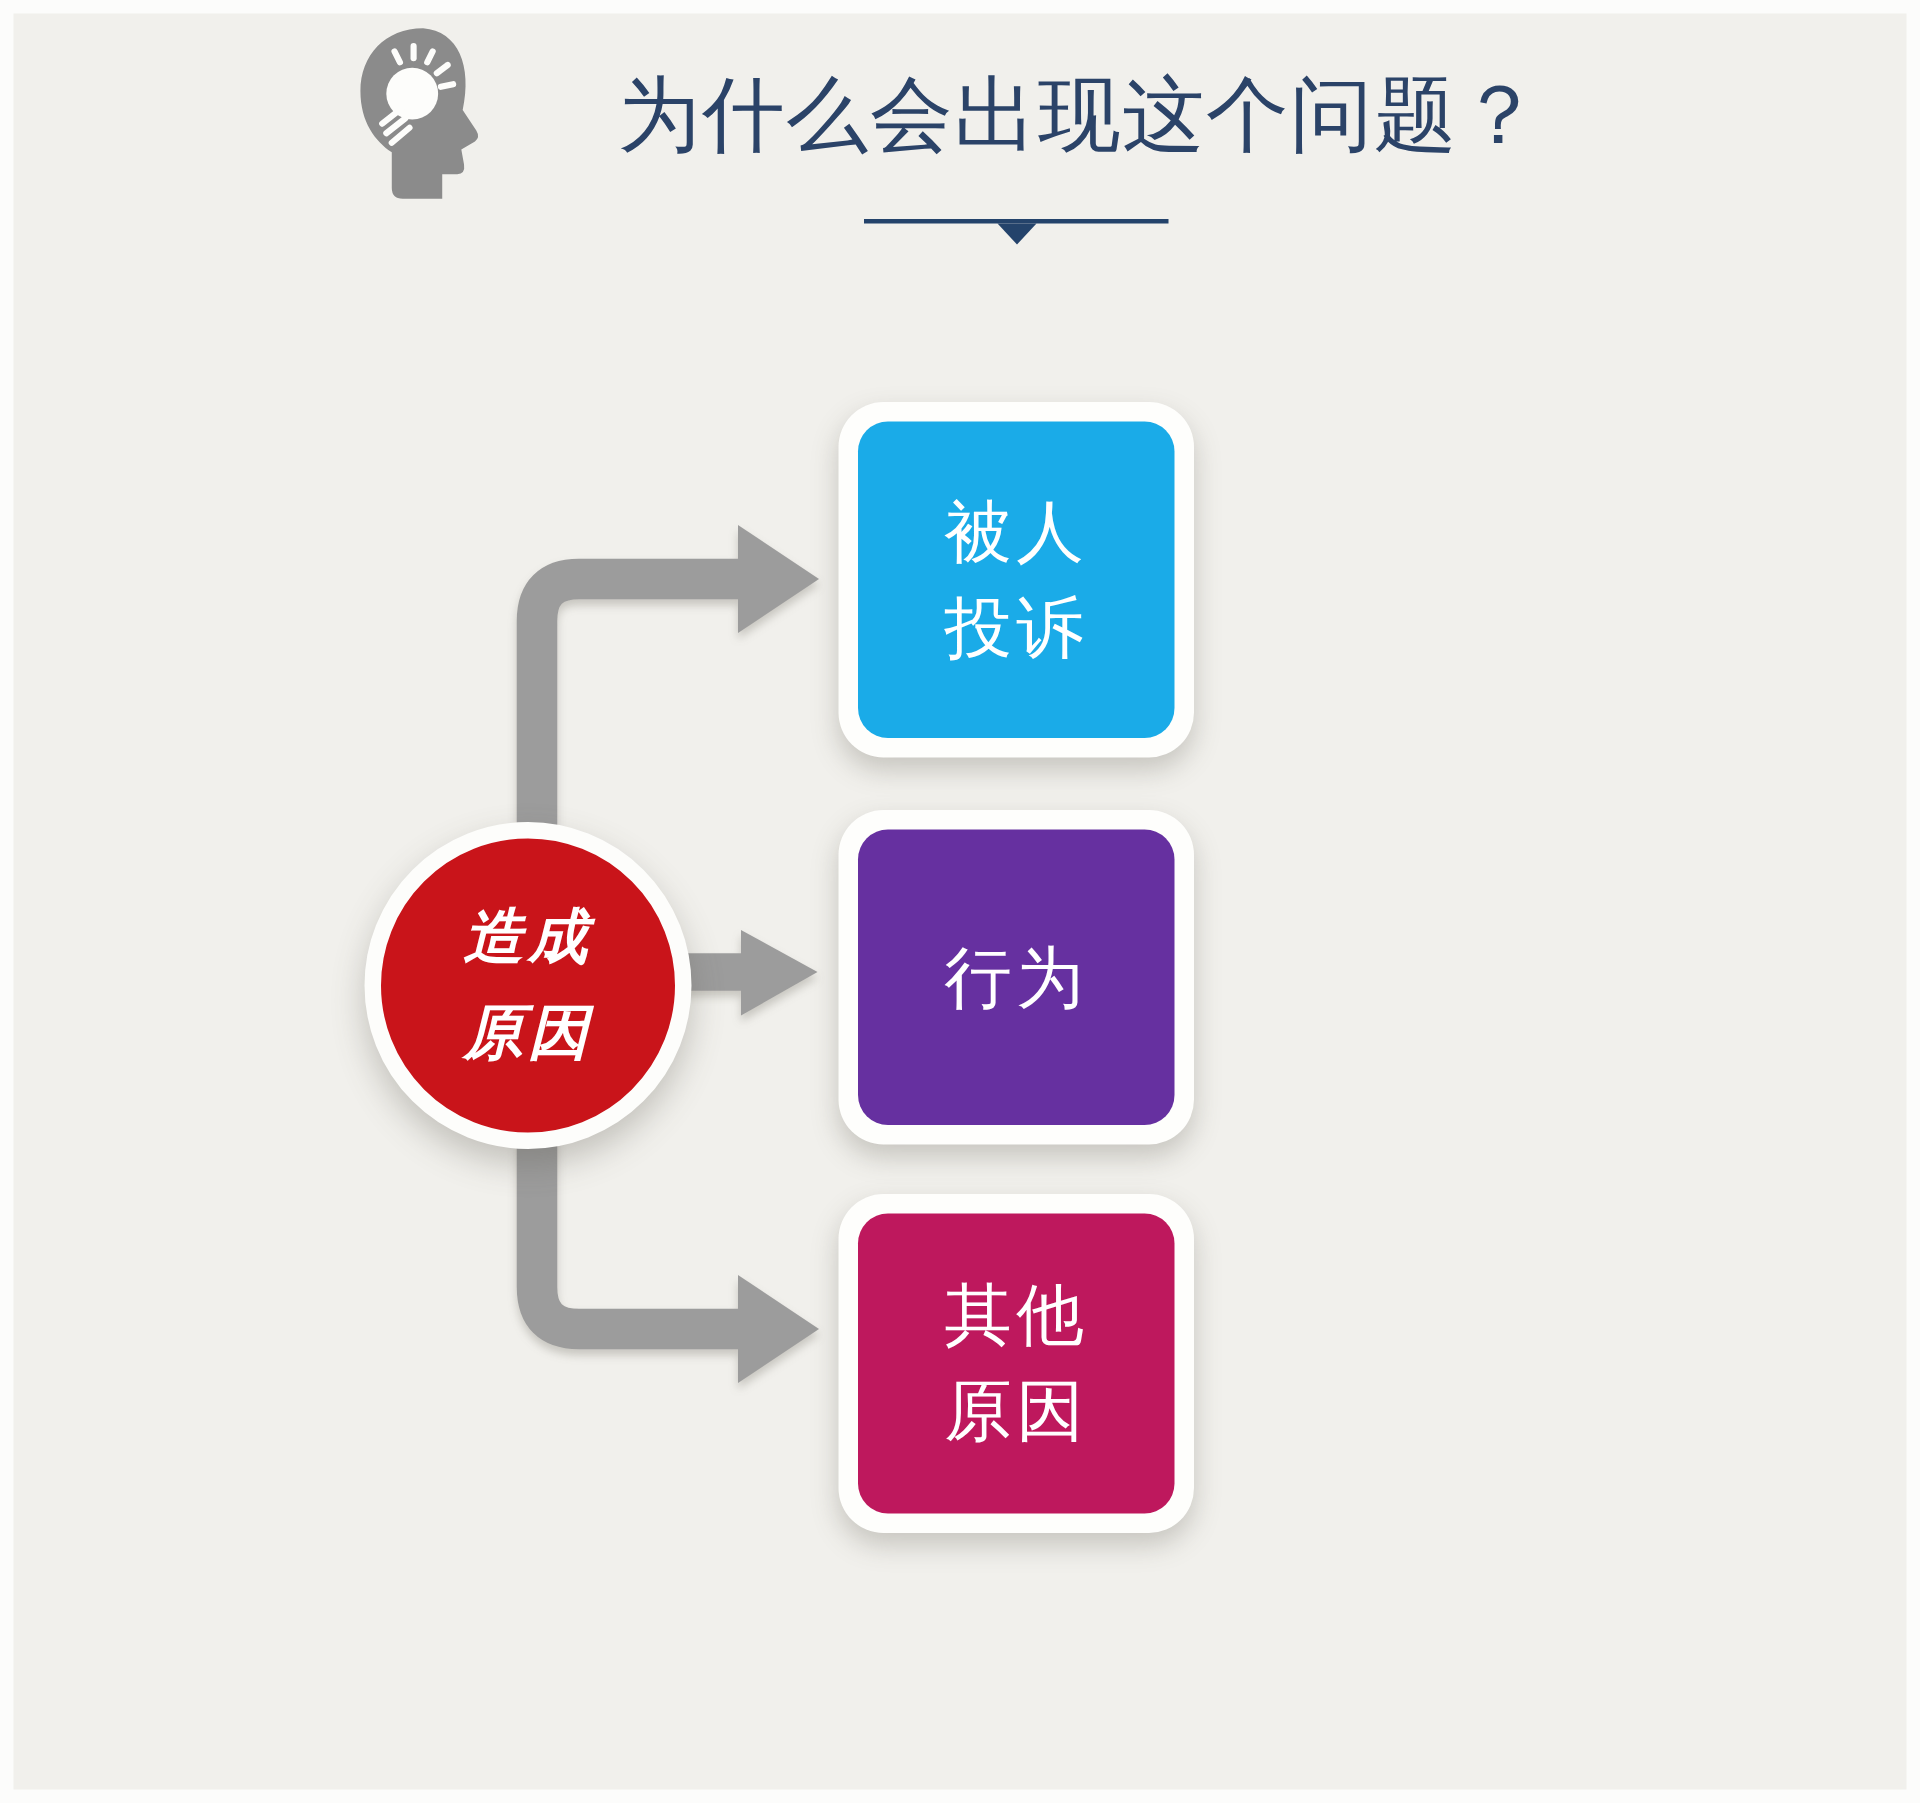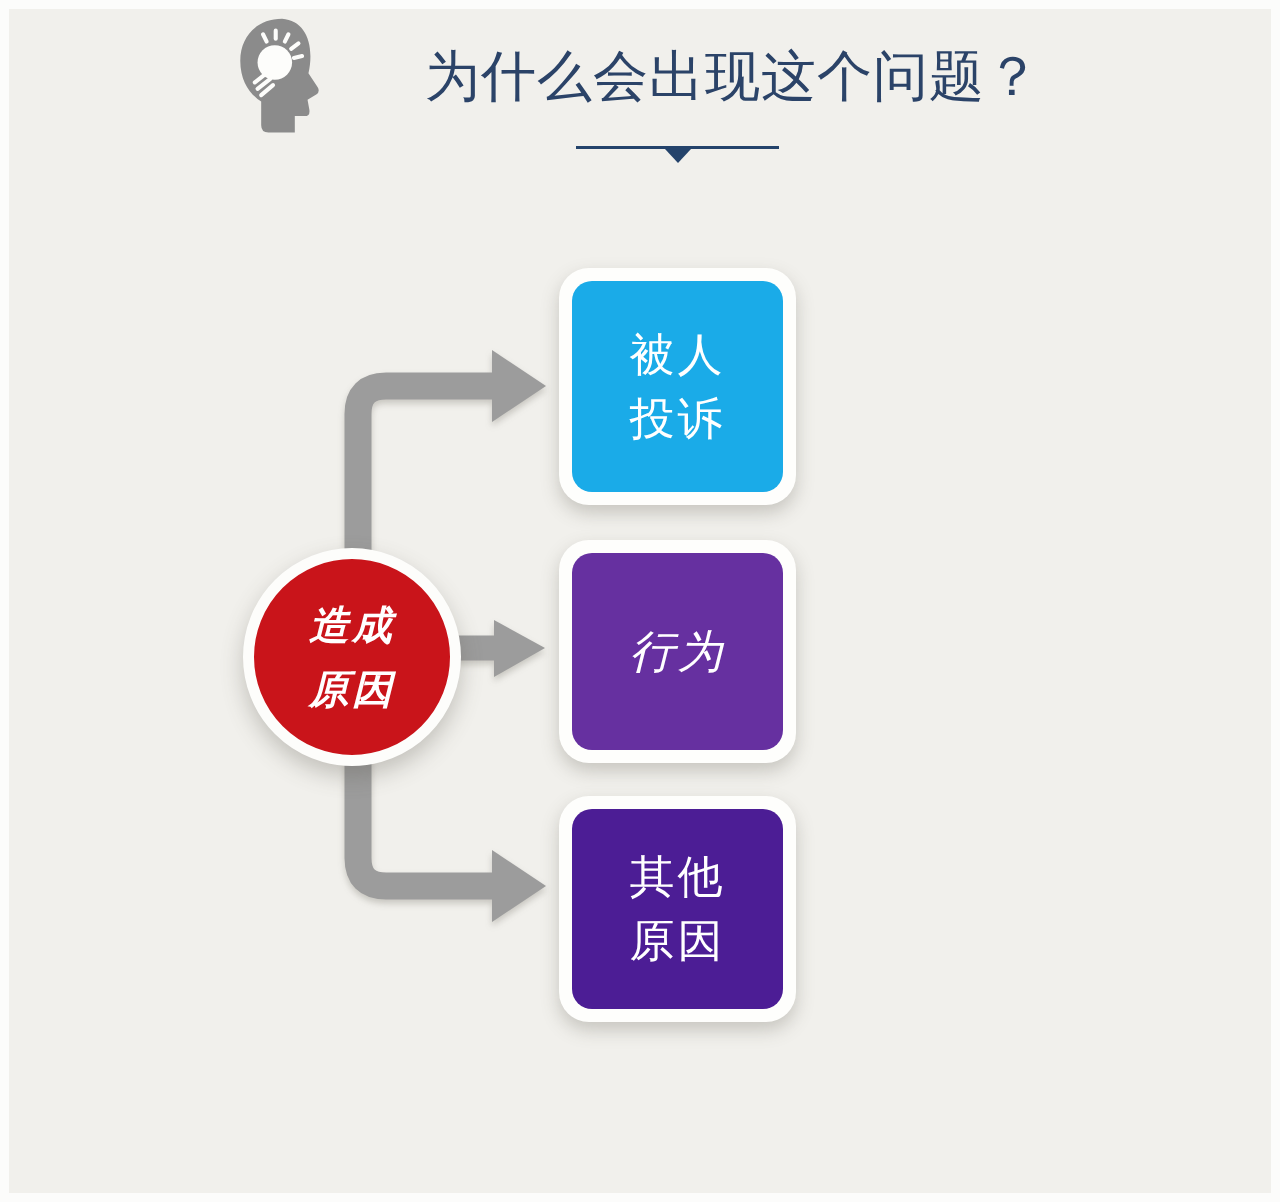--- a/index.html
+++ b/index.html
@@ -8,21 +8,21 @@
     background:#f6f5f2;
     font-family:"DejaVu Sans","Liberation Sans",sans-serif;
   }
   .canvas{
     position:absolute;inset:0;background:#f1f0ec;
     box-shadow:inset 0 0 0 9px rgba(255,255,255,.8);
   }
   
   .head-icon{position:absolute;left:233px;top:12px;width:100px;height:130px;}
   .page-title{
-    position:absolute;left:373px;top:40px;width:720px;margin:0;
+    position:absolute;left:360px;top:40px;width:720px;margin:0;
     text-align:center;font-size:55px;font-weight:500;letter-spacing:1px;
   }
   .divider{position:absolute;left:576px;top:146px;width:203px;height:3px;}
   .divider .tri{
     position:absolute;left:50%;top:3px;transform:translateX(-50%);
     width:0;height:0;border-left:13px solid transparent;border-right:13px solid transparent;
     border-top:14px solid #24436b;
   }
   
   .arrows{position:absolute;left:0;top:0;filter:drop-shadow(0 4px 3px rgba(80,75,65,.25));}
@@ -41,21 +41,21 @@
     background:#fefefc;border-radius:30px;padding:13px;
     box-shadow:0 8px 18px rgba(90,85,75,.28);
     z-index:2;
   }
   .target-box .fill{
     width:100%;height:100%;border-radius:20px;box-sizing:border-box;
     display:flex;flex-direction:column;align-items:center;justify-content:center;
     color:#fff;font-size:45px;line-height:1.42;letter-spacing:3px;text-align:center;
   }
   .box-complaint{top:268px;height:237px;}
-  .box-behavior{top:540px;height:223px;font-style:italic;}
+  .box-behavior{top:540px;height:223px;}
   .box-other{top:796px;height:226px;}
 </style>
 </head>
 <body>
 
 <div class="canvas">
 
   <svg class="head-icon" viewBox="0 0 110 132">
     <path fill="#8b8b8b" d="M54 2 C26 2 8 22 8 48 C8 71 19 85 31 93 L31 119 Q31 127 39 127 L68 127 L68 109 L79 109 Q85 109 84 102 L82 91 L92 85 Q96 82 93 77 L83 62 C90 30 80 4 54 2 Z"></path>
     <circle cx="46" cy="50" r="19" fill="#fdfdfb"></circle>
@@ -100,19 +100,19 @@
     </div>
   </div>
 
   <div class="target-box box-behavior">
     <div class="fill" style="background: rgb(102, 48, 160);">
       <div>行为</div>
     </div>
   </div>
 
   <div class="target-box box-other">
-    <div class="fill" style="background: #4c1d95;">
+    <div class="fill" style="background: #be185d;">
       <div>其他</div>
       <div>原因</div>
     </div>
   </div>
 
 </div>
 
 </body></html>

